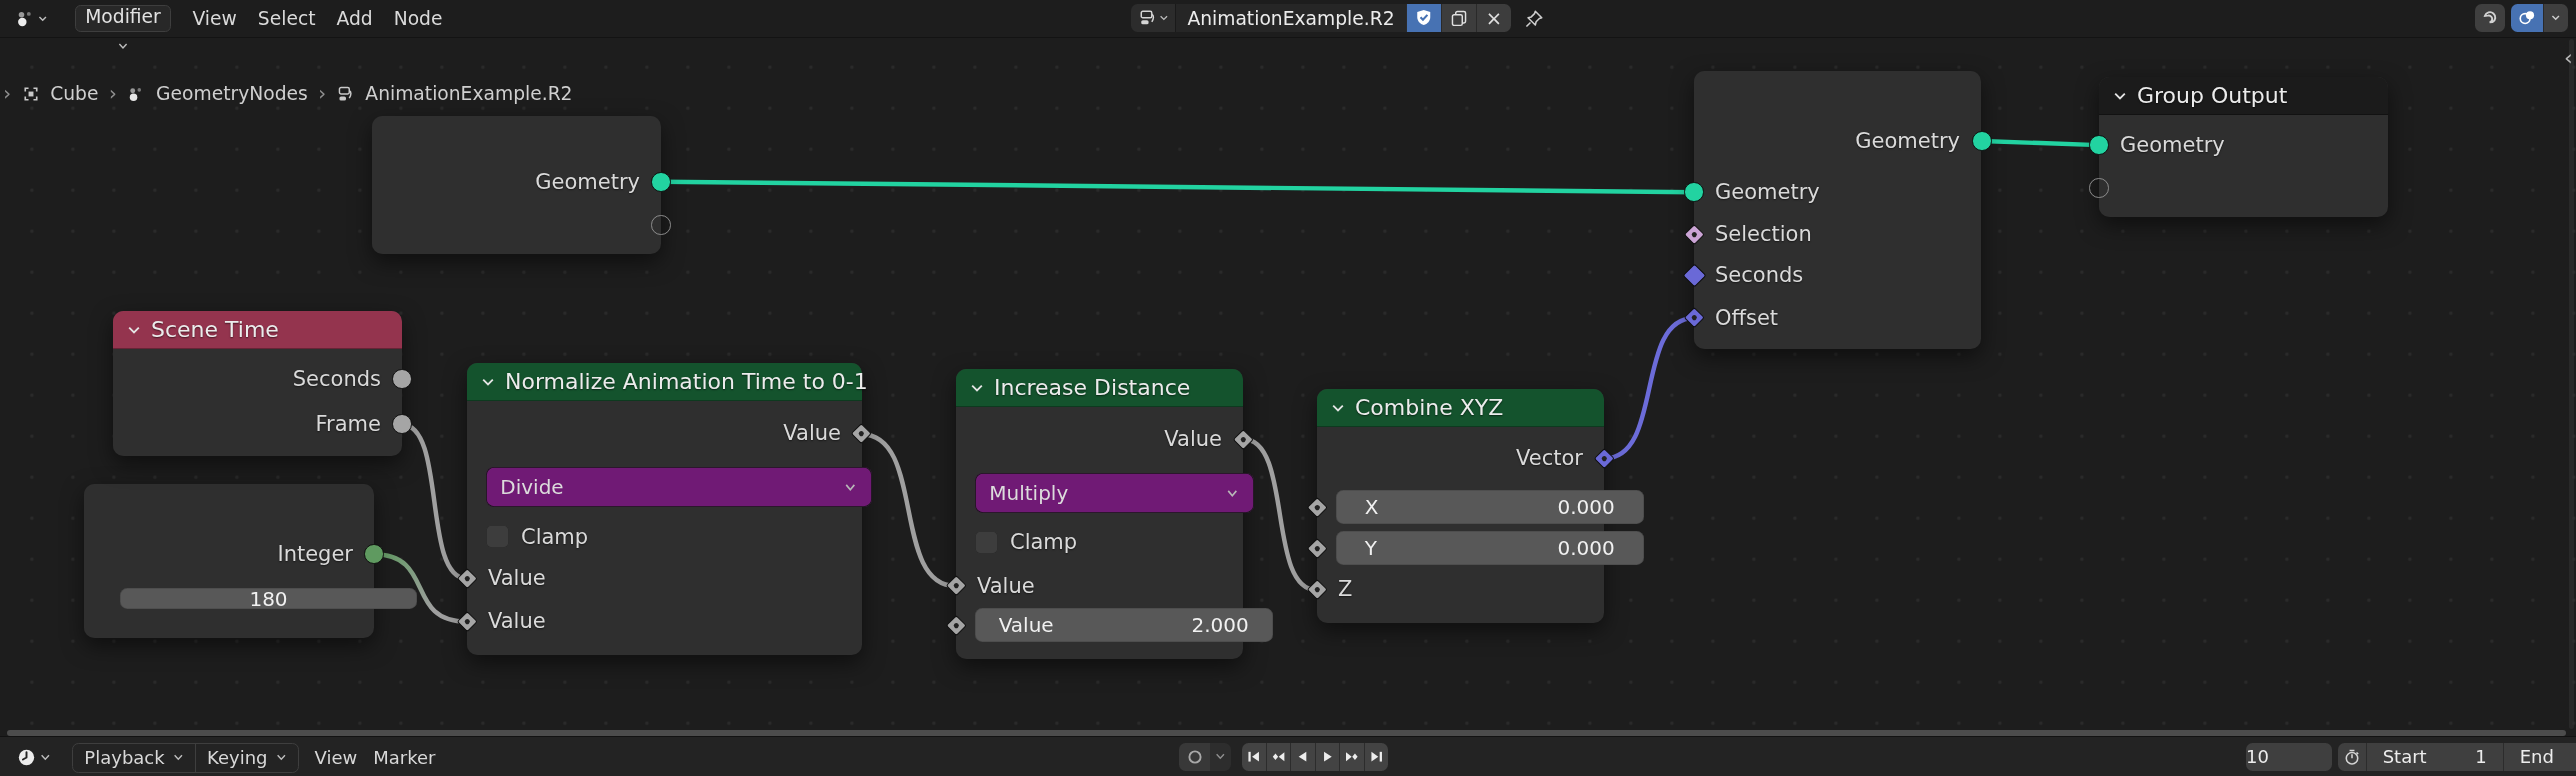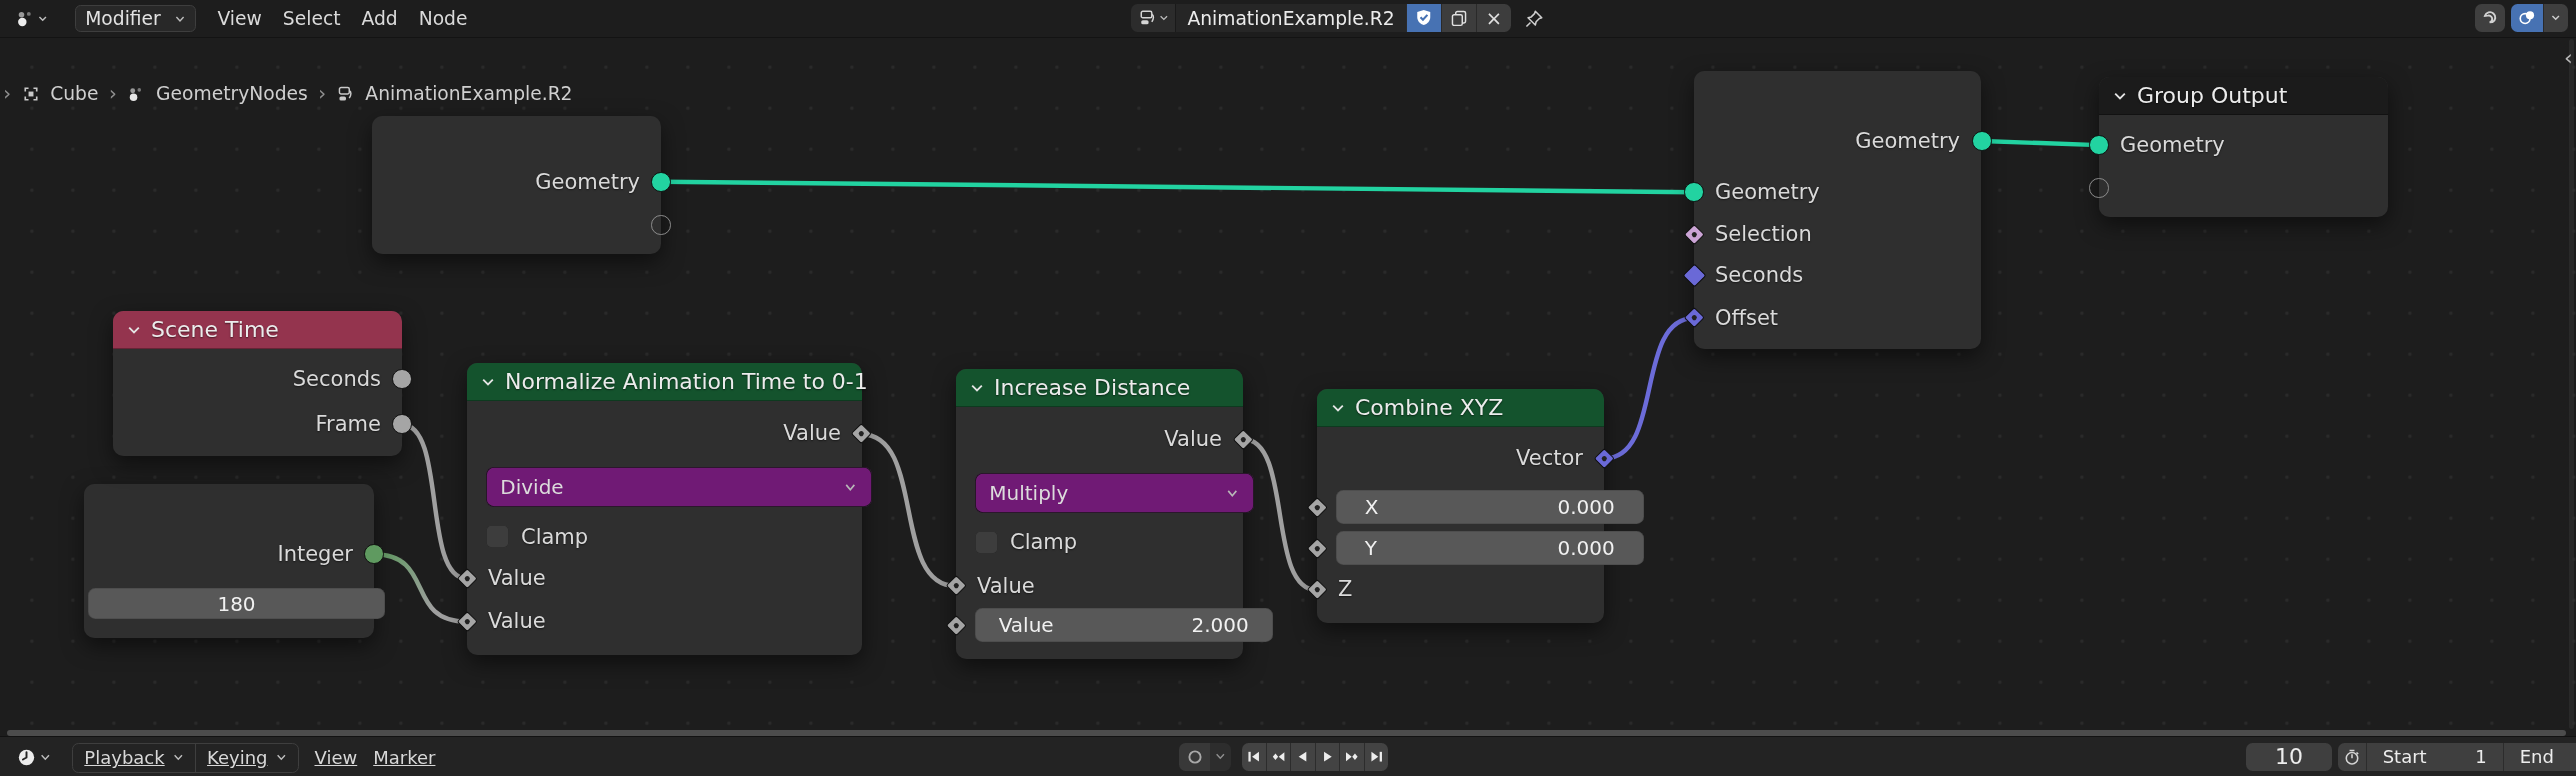--- a/index.html
+++ b/index.html
@@ -6,21 +6,21 @@
   .stage{position:relative;width:2576px;height:777px;overflow:hidden;background:#1d1d1d;
          font-family:"DejaVu Sans","Liberation Sans",sans-serif;color:#d8d8d8;}
   
   .topbar{position:absolute;left:0;top:0;width:100%;height:37px;background:#1d1d1d;
           border-bottom:0.8px solid #131313;display:flex;align-items:center;z-index:10;}
   .tb-left{display:flex;align-items:center;gap:21px;padding-left:9.7px;}
   .editor-btn{display:flex;align-items:center;gap:3.2px;padding:2.4px 4.9px;border-radius:4.9px;}
   .menu-item{font-size:18.7px;color:#dadada;cursor:default;}
   .dd-btn{display:flex;align-items:center;justify-content:space-between;background:#282828;
           border:0.8px solid #3e3e3e;border-radius:5.7px;height:25px;padding:0 9.7px;gap:13px;
-          font-size:18.7px;color:#e2e2e2;}
+          font-size:18.7px;color:#e2e2e2;flex-direction:column;}
   .id-block{position:absolute;left:1131px;top:4px;height:28px;display:flex;align-items:center;}
   .id-compound{display:flex;height:28px;border-radius:6.5px;overflow:hidden;}
   .id-browse{width:44px;background:#2c2c2c;display:flex;align-items:center;justify-content:center;gap:1.6px;}
   .id-name{min-width:169px;background:#262626;display:flex;align-items:center;padding:0 11.4px;
            font-size:18.7px;color:#ececec;border-left:0.8px solid #1a1a1a;}
   .id-btn{width:34px;background:#3d3d3d;display:flex;align-items:center;justify-content:center;
           border-left:0.8px solid #2a2a2a;font-size:19.5px;color:#e0e0e0;}
   .id-btn.blue{background:#4772b3;}
   .pin{margin-left:13px;display:flex;align-items:center;}
   .tb-right{position:absolute;right:8px;top:4px;display:flex;align-items:center;gap:6.5px;}
@@ -68,35 +68,35 @@
                  margin:-2.4px 0 0 -2.4px;border-radius:50%;background:#222;}
   
   .hscroll{position:absolute;left:6.5px;bottom:41px;width:2559px;height:5.7px;background:#4c4c4c;
            border-radius:3.2px;z-index:6;}
   .vscroll{position:absolute;right:1.6px;top:39px;width:5.7px;height:690px;background:#333;
            border-radius:3.2px;opacity:.55;z-index:6;}
   .sidebar-toggle{position:absolute;right:3.2px;top:45px;z-index:7;color:#b8b8b8;font-size:22px;}
   
   .timeline{position:absolute;left:0;bottom:0;width:100%;height:40px;background:#232323;
             border-top:0.8px solid #121212;z-index:10;}
-  .tl-left{position:absolute;left:11.4px;top:5.7px;display:flex;align-items:center;gap:16px;text-decoration:underline;}
+  .tl-left{position:absolute;left:11.4px;top:5.7px;display:flex;align-items:center;gap:16px;}
   .tl-ddgroup{display:flex;height:28px;border:0.8px solid #3e3e3e;border-radius:6.5px;overflow:hidden;}
   .tl-dd{display:flex;align-items:center;gap:8px;padding:0 11.4px;font-size:18px;color:#d8d8d8;}
   .tl-dd + .tl-dd{border-left:0.8px solid #3e3e3e;}
   .tl-menu{font-size:18px;color:#d8d8d8;}
   .tl-center{position:absolute;left:1179px;top:5.7px;display:flex;align-items:center;gap:11.4px;}
   .rec-group{display:flex;height:28px;border-radius:6.5px;overflow:hidden;}
   .rec-btn{width:31px;background:#383838;display:flex;align-items:center;justify-content:center;}
   .rec-chev{width:21px;background:#2d2d2d;display:flex;align-items:center;justify-content:center;}
   .pb-group{display:flex;height:28px;border-radius:6.5px;overflow:hidden;}
   .pb-btn{width:23.5px;background:#434343;display:flex;align-items:center;justify-content:center;}
   .pb-btn + .pb-btn{border-left:0.8px solid #2c2c2c;}
   .tl-right{position:absolute;left:2246px;top:5.7px;display:flex;align-items:center;gap:5.7px;}
   .frame-fld{width:86px;height:28px;background:#3f3f3f;border-radius:6.5px;display:flex;
-             align-items:center;justify-content:center;font-size:22px;color:#ededed;}
+             align-items:center;justify-content:flex-start;font-size:18px;color:#ededed;}
   .range-group{display:flex;height:28px;border-radius:6.5px;overflow:hidden;}
   .range-clock{width:28px;background:#3f3f3f;display:flex;align-items:center;justify-content:center;}
   .range-fld{width:104px;background:#3f3f3f;border-left:0.8px solid #2c2c2c;display:flex;
              align-items:center;justify-content:space-between;padding:0 16px;font-size:18px;color:#ededed;}
   .ic{display:inline-flex;align-items:center;justify-content:center;}
 </style>
 </head>
 <body>
 
 <div class="stage">
@@ -279,21 +279,21 @@
         <span>Scene Time</span>
       </div>
       <div class="nrow out" style="top:56px">Seconds</div>
       <div class="nrow out" style="top:101px">Frame</div>
       <span class="sk circle" style="left:279px;top:58px;background:#a5a5a5"></span>
       <span class="sk circle" style="left:279px;top:103px;background:#a5a5a5"></span>
     </div>
 
     <div class="node" style="left:84px;top:447px;width:290px;height:154px">
       <div class="nrow out" style="top:58px">Integer</div>
-      <div class="fld center" style="left:4px;top:104px;width:249px;height:31px">
+      <div class="fld center" style="left:36px;top:104px;width:249px;height:21px">
         <span>180</span>
       </div>
       <span class="sk circle" style="left:280px;top:60px;background:#5f9a60"></span>
     </div>
 
     <div class="node" style="left:467px;top:326px;width:395px;height:292px">
       <div class="nhead hdr-blue">
         <span class="ic">
             <svg width="16" height="16" viewBox="0 0 20 20">
               <polyline points="4,7 10,13 16,7" fill="none" stroke="#e5e5e5" stroke-width="2.3"></polyline>

